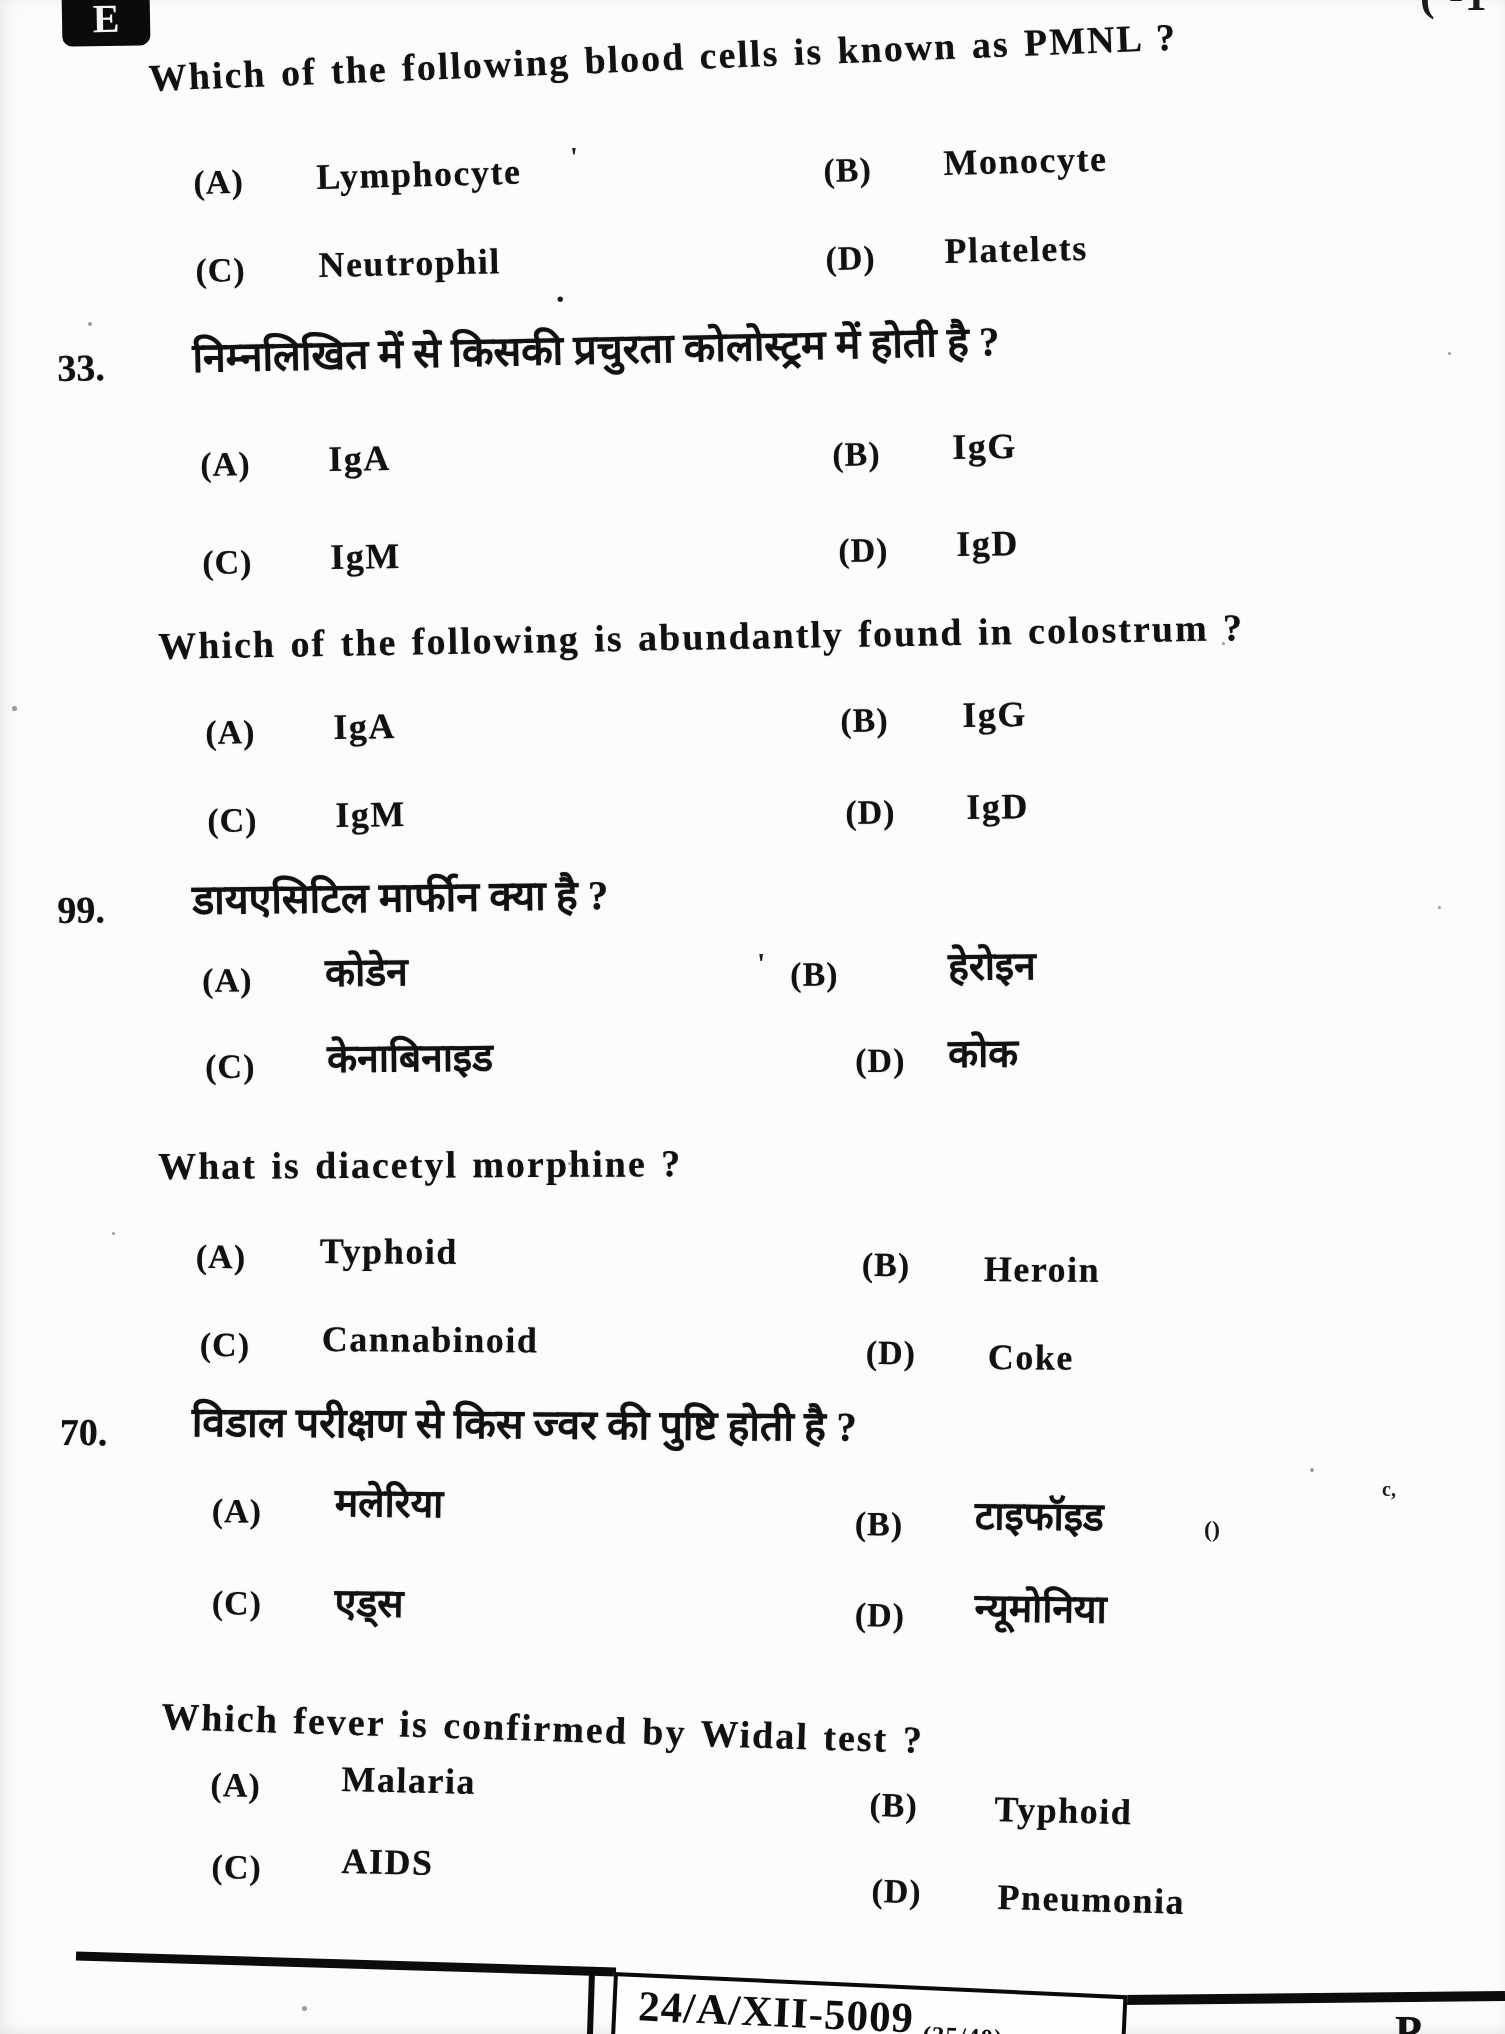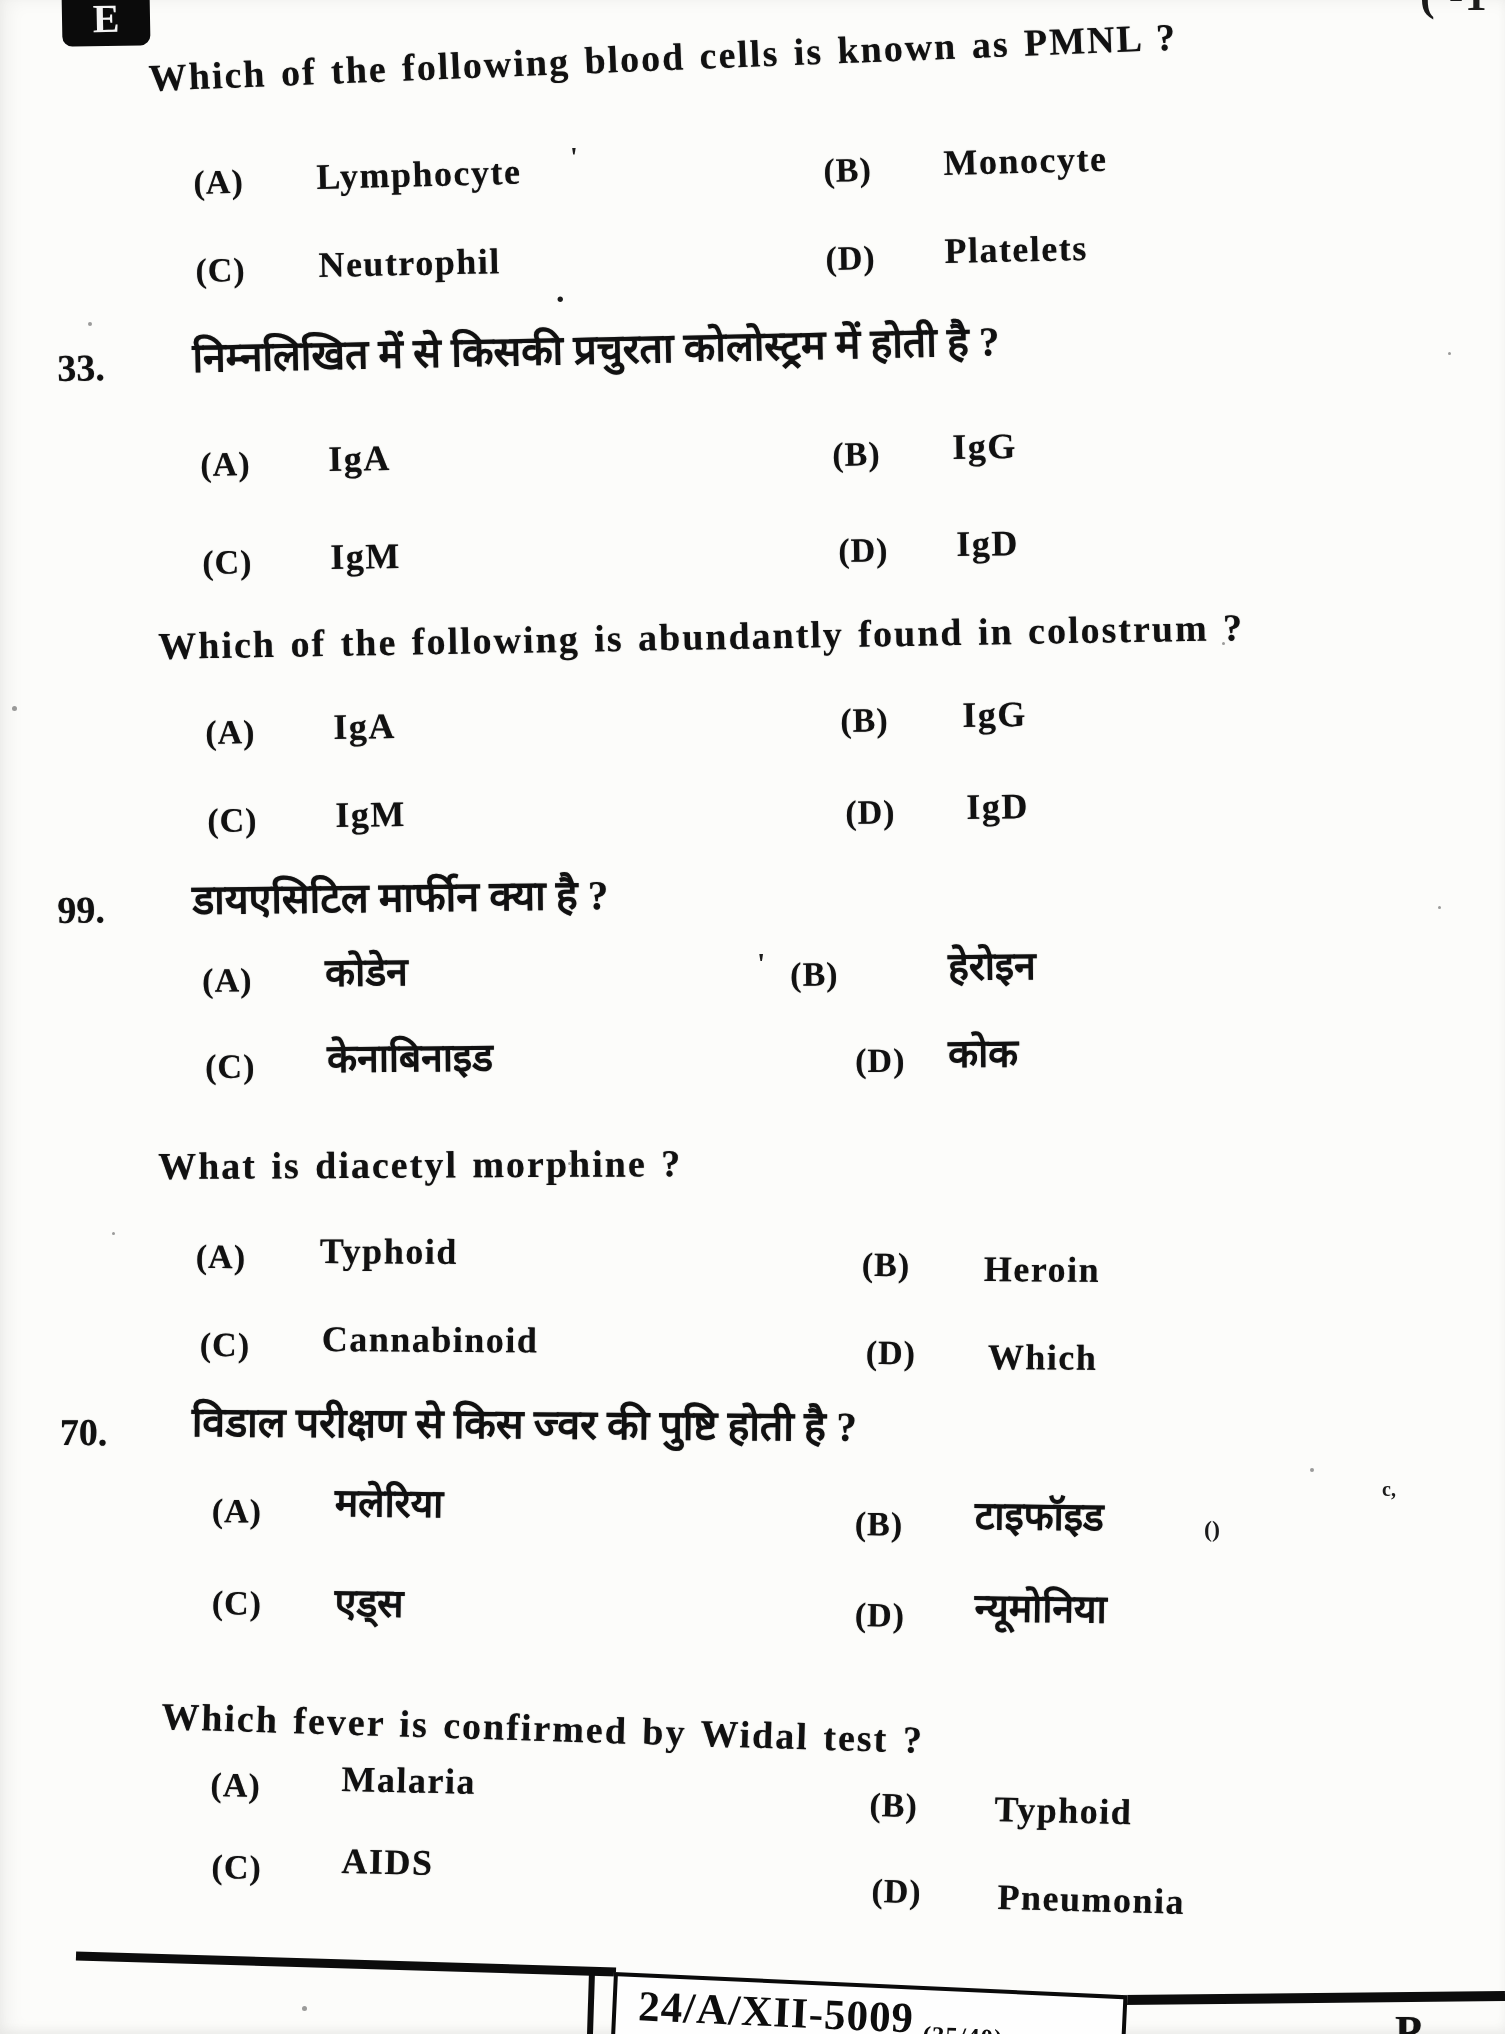--- a/index.html
+++ b/index.html
@@ -111,21 +111,21 @@
 
   <div class="t enq" style="left:158px; top:1146px; transform:rotate(-0.3deg);">What is diacetyl morphine ?</div>
 
   <span class="t lbl" style="left:196px; top:1238px; transform:rotate(0.4deg);">(A)</span>
   <span class="t en" style="left:320px; top:1232px; transform:rotate(0.4deg);">Typhoid</span>
   <span class="t lbl" style="left:862px; top:1246px; transform:rotate(0.5deg);">(B)</span>
   <span class="t en" style="left:984px; top:1250px; transform:rotate(0.5deg);font-family:Liberation Serif, serif;">Heroin</span>
   <span class="t lbl" style="left:200px; top:1326px; transform:rotate(0.4deg);">(C)</span>
   <span class="t en" style="left:322px; top:1320px; transform:rotate(0.4deg);">Cannabinoid</span>
   <span class="t lbl" style="left:866px; top:1334px; transform:rotate(0.5deg);">(D)</span>
-  <span class="t en" style="left:988px; top:1338px; transform:rotate(0.5deg);">Which</span>
+  <span class="t en" style="left:988px; top:1338px; transform:rotate(0.5deg);">Coke</span>
 
   <div class="t num" style="left:60px; top:1412px; transform:rotate(0.3deg);">70.</div>
   <div class="t hiq" style="left:192px; top:1400px; transform:rotate(0.4deg);">विडाल परीक्षण से किस ज्वर की पुष्टि होती है ?</div>
 
   <span class="t lbl" style="left:212px; top:1492px; transform:rotate(0.6deg);">(A)</span>
   <span class="t hi" style="left:335px; top:1482px; transform:rotate(0.6deg);">मलेरिया</span>
   <span class="t lbl" style="left:855px; top:1505px; transform:rotate(0.6deg);">(B)</span>
   <span class="t hi" style="left:975px; top:1495px; transform:rotate(0.6deg);">टाइफॉइड</span>
   <span class="t mark" style="left:1204px; top:1516px; font-size:24px;">()</span>
   <span class="t mark" style="left:1382px; top:1478px; font-size:20px;">c,</span>

